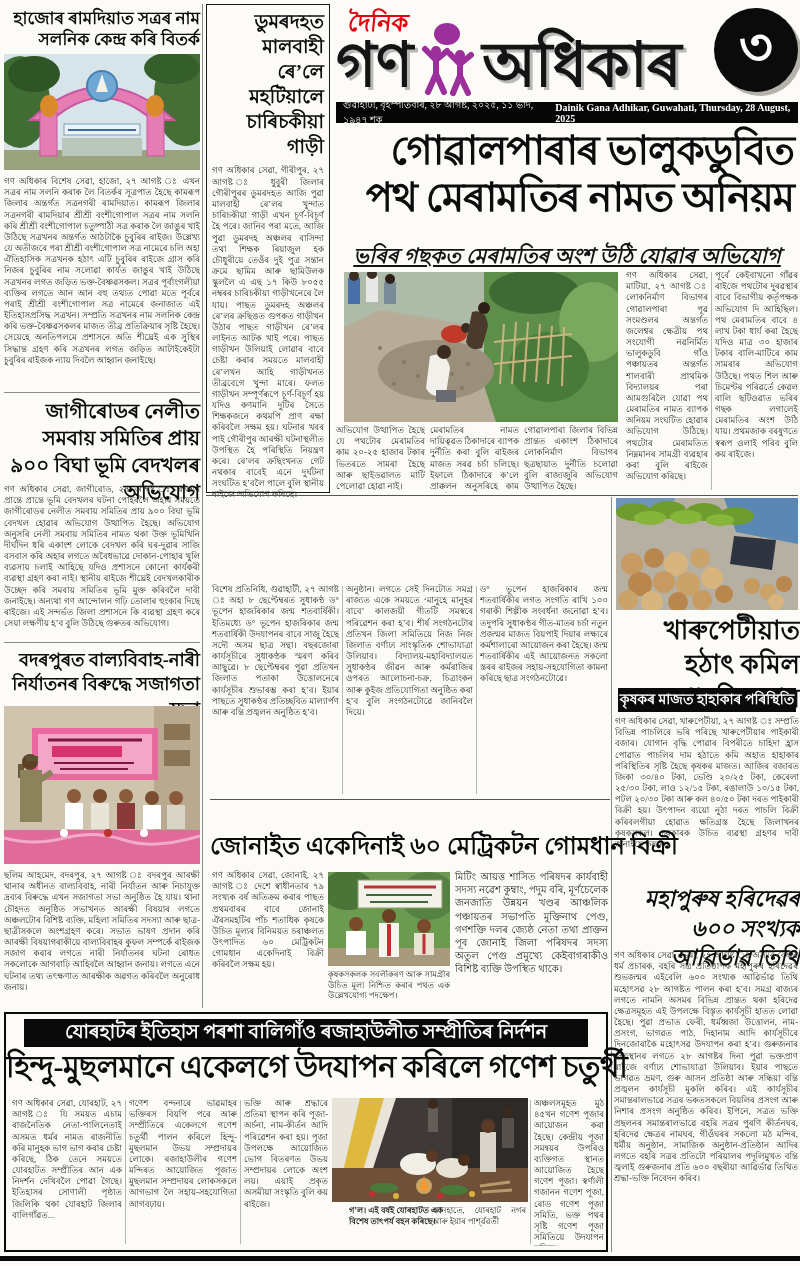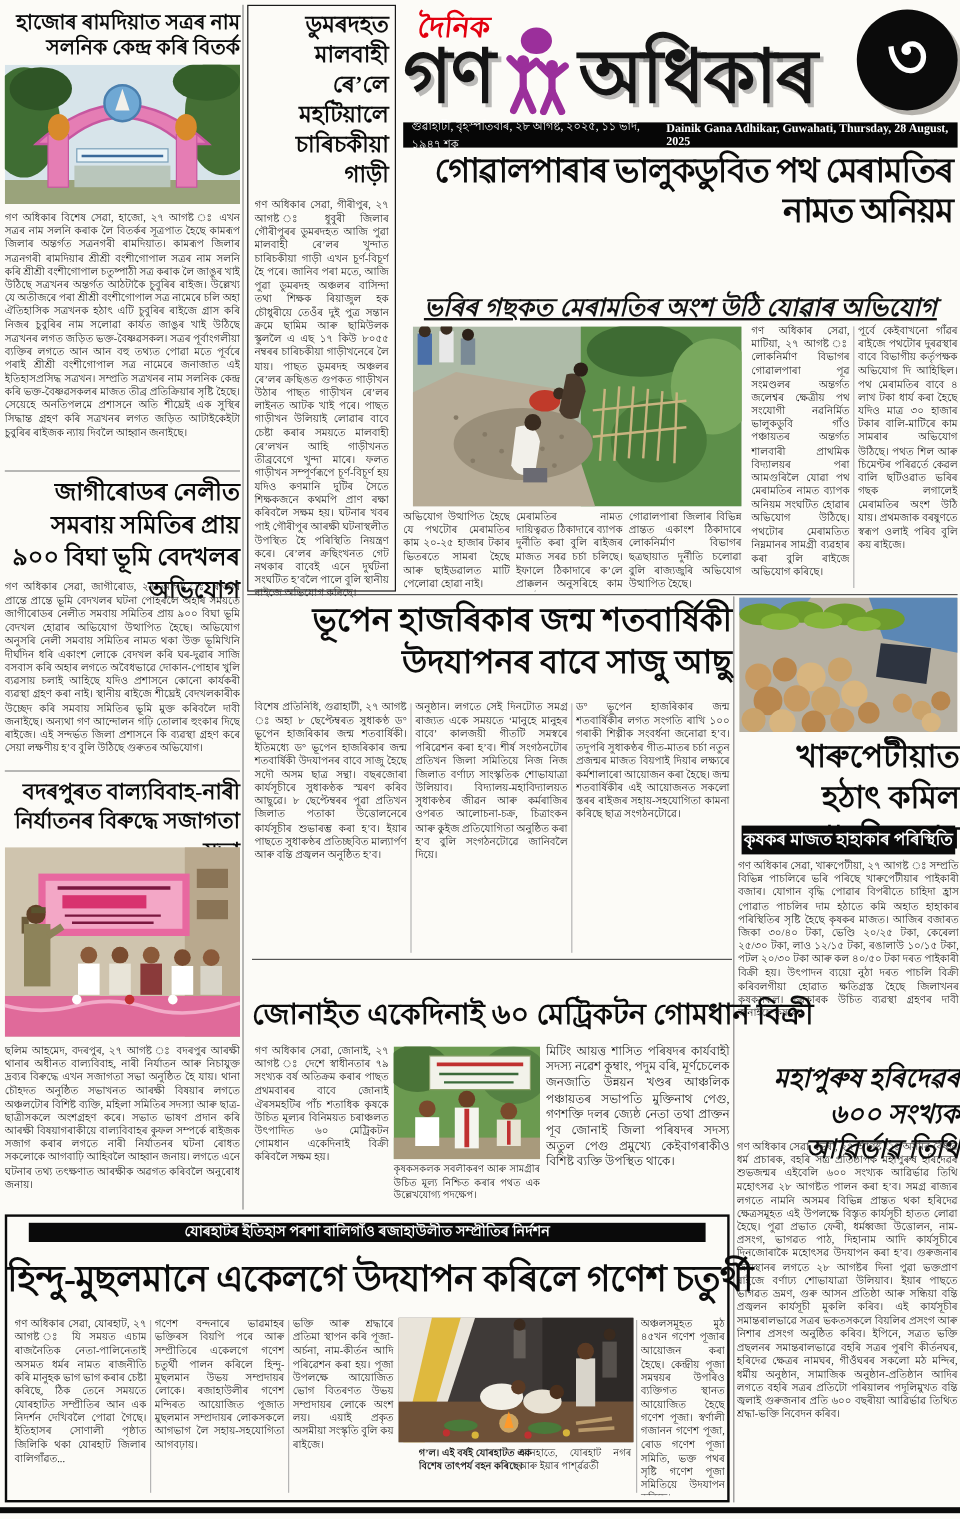--- a/index.html
+++ b/index.html
@@ -134,21 +134,21 @@
 
   <div class="abs pgcircle" style="left:714px;top:8px;width:84px;height:84px;font-size:52px;">
     <span>৩</span>
   </div>
 
   <div class="abs datebar" style="left:336px;top:102px;width:462px;height:21px;">
     <span style="font-size:9.5px;">গুৱাহাটী, বৃহস্পতিবাৰ, ২৮ আগষ্ট, ২০২৫, ১১ ভাদ, ১৯৪৭ শক</span>
     <span class="sans" style="font-size:10px;font-weight:bold;">Dainik Gana Adhikar, Guwahati, Thursday, 28 August, 2025</span>
   </div>
 
-  <div class="abs hl" style="left:332px;top:127px;width:462px;font-size:28px;line-height:1.18;letter-spacing:-1px;">গোৱালপাৰাৰ ভালুকডুবিত পথ মেৰামতিৰ নামত অনিয়ম</div>
+  <div class="abs hl" style="left:332px;top:127px;width:462px;font-size:40px;line-height:1.18;letter-spacing:-1px;">গোৱালপাৰাৰ ভালুকডুবিত পথ মেৰামতিৰ নামত অনিয়ম</div>
   <div class="abs subhead-main" style="left:336px;top:240px;width:462px;font-size:21px;">ভৰিৰ গছকত মেৰামতিৰ অংশ উঠি যোৱাৰ অভিযোগ</div>
 
   <div class="abs" style="left:344px;top:272px;width:274px;height:150px;">
     <svg class="photo" width="274" height="150" viewBox="0 0 274 150" preserveAspectRatio="none">
       <rect width="274" height="150" fill="#aebba8"></rect>
       <rect x="140" width="134" height="150" fill="#5d8f4a"></rect>
       <ellipse cx="190" cy="20" rx="45" ry="22" fill="#3e6b33"></ellipse>
       <ellipse cx="250" cy="50" rx="35" ry="40" fill="#79a85e"></ellipse>
       <ellipse cx="205" cy="95" rx="40" ry="35" fill="#4a7a3a"></ellipse>
       <g stroke="#c9b480" stroke-width="2">
@@ -194,21 +194,20 @@
   <div class="abs vline" style="left:711px;top:272px;height:218px;background:#b5b5b5;"></div>
   <div class="abs body-text" style="left:715px;top:270px;width:83px;height:222px;">পূৰ্বে কেইবাখনো গাঁৱৰ ৰাইজে পথটোৰ দুৰৱস্থাৰ বাবে বিভাগীয় কৰ্তৃপক্ষক অভিযোগ দি আহিছিল। পথ মেৰামতিৰ বাবে ৪ লাখ টকা ধাৰ্য কৰা হৈছে যদিও মাত্ৰ ৩০ হাজাৰ টকাৰ বালি-মাটিৰে কাম সামৰাৰ অভিযোগ উঠিছে। পথত শিল আৰু চিমেণ্টৰ পৰিৱৰ্তে কেৱল বালি ছটিওৱাত ভৰিৰ গছক লগালেই মেৰামতিৰ অংশ উঠি যায়। প্ৰথমজাক বৰষুণতে স্বৰূপ ওলাই পৰিব বুলি কয় ৰাইজে।</div>
 
   <div class="abs body-text" style="left:336px;top:425px;width:89px;height:68px;">অভিযোগ উত্থাপিত হৈছে যে পথটোৰ মেৰামতিৰ কাম ২০-২৫ হাজাৰ টকাৰ ভিতৰতে সামৰা হৈছে আৰু ছাইডৱালত মাটি পেলোৱা হোৱা নাই।</div>
   <div class="abs body-text" style="left:430px;top:425px;width:89px;height:68px;">মেৰামতিৰ নামত দায়িত্বৱত ঠিকাদাৰে ব্যাপক দুৰ্নীতি কৰা বুলি ৰাইজৰ মাজত সৰৱ চৰ্চা চলিছে। ইফালে ঠিকাদাৰে ক’লে প্ৰাক্কলন অনুসৰিহে কাম কৰা হৈছে।</div>
   <div class="abs body-text" style="left:524px;top:425px;width:94px;height:68px;">গোৱালপাৰা জিলাৰ বিভিন্ন প্ৰান্তত একাংশ ঠিকাদাৰে লোকনিৰ্মাণ বিভাগৰ ছত্ৰছায়াত দুৰ্নীতি চলোৱা বুলি ৰাজ্যজুৰি অভিযোগ উত্থাপিত হৈছে।</div>
 
   <div class="abs hline" style="left:206px;top:495px;width:592px;background:#555;"></div>
   <div class="abs vline" style="left:611px;top:497px;height:755px;"></div>
 
-  <div class="abs hl" style="left:210px;top:500px;width:400px;font-size:27px;line-height:1.3;">ভূপেন হাজৰিকাৰ জন্ম শতবাৰ্ষিকী উদযাপনৰ বাবে সাজু আছু</div>
   <div class="abs body-text" style="left:212px;top:584px;width:127px;height:212px;">বিশেষ প্ৰতিনিধি, গুৱাহাটী, ২৭ আগষ্ট ঃ অহা ৮ ছেপ্টেম্বৰত সুধাকণ্ঠ ড° ভূপেন হাজৰিকাৰ জন্ম শতবাৰ্ষিকী। ইতিমধ্যে ড° ভূপেন হাজৰিকাৰ জন্ম শতবাৰ্ষিকী উদযাপনৰ বাবে সাজু হৈছে সদৌ অসম ছাত্ৰ সন্থা। বছৰজোৰা কাৰ্যসূচীৰে সুধাকণ্ঠক স্মৰণ কৰিব আছুৱে। ৮ ছেপ্টেম্বৰৰ পুৱা প্ৰতিখন জিলাত পতাকা উত্তোলনেৰে কাৰ্যসূচীৰ শুভাৰম্ভ কৰা হ’ব। ইয়াৰ পাছতে সুধাকণ্ঠৰ প্ৰতিচ্ছবিত মাল্যাৰ্পণ আৰু বন্তি প্ৰজ্বলন অনুষ্ঠিত হ’ব।</div>
   <div class="abs vline" style="left:342px;top:586px;height:208px;background:#b5b5b5;"></div>
   <div class="abs body-text" style="left:346px;top:584px;width:127px;height:212px;">অনুষ্ঠান। লগতে সেই দিনটোত সমগ্ৰ ৰাজ্যত একে সময়তে ‘মানুহে মানুহৰ বাবে’ কালজয়ী গীতটি সমস্বৰে পৰিৱেশন কৰা হ’ব। শীৰ্ষ সংগঠনটোৰ প্ৰতিখন জিলা সমিতিয়ে নিজ নিজ জিলাত বৰ্ণাঢ্য সাংস্কৃতিক শোভাযাত্ৰা উলিয়াব। বিদ্যালয়-মহাবিদ্যালয়ত সুধাকণ্ঠৰ জীৱন আৰু কৰ্মৰাজিৰ ওপৰত আলোচনা-চক্ৰ, চিত্ৰাংকন আৰু কুইজ প্ৰতিযোগিতা অনুষ্ঠিত কৰা হ’ব বুলি সংগঠনটোৱে জানিবলৈ দিয়ে।</div>
   <div class="abs vline" style="left:476px;top:586px;height:208px;background:#b5b5b5;"></div>
   <div class="abs body-text" style="left:480px;top:584px;width:128px;height:212px;">ড° ভূপেন হাজৰিকাৰ জন্ম শতবাৰ্ষিকীৰ লগত সংগতি ৰাখি ১০০ গৰাকী শিল্পীক সংবৰ্ধনা জনোৱা হ’ব। তদুপৰি সুধাকণ্ঠৰ গীত-মাতৰ চৰ্চা নতুন প্ৰজন্মৰ মাজত বিয়পাই দিয়াৰ লক্ষ্যৰে কৰ্মশালাৰো আয়োজন কৰা হৈছে। জন্ম শতবাৰ্ষিকীৰ এই আয়োজনত সকলো স্তৰৰ ৰাইজৰ সহায়-সহযোগিতা কামনা কৰিছে ছাত্ৰ সংগঠনটোৱে।</div>
 
   <div class="abs" style="left:616px;top:498px;width:182px;height:112px;">
     <svg class="photo" width="182" height="112" viewBox="0 0 182 112" preserveAspectRatio="none">
       <rect width="182" height="112" fill="#b6b0a2"></rect>
       <polygon points="108,0 182,0 182,46 120,34" fill="#5b87b5"></polygon>
@@ -277,21 +276,21 @@
     </svg>
   </div>
   <div class="abs body-text" style="left:328px;top:970px;width:122px;height:38px;font-size:8.2px;">কৃষকসকলক সবলীকৰণ আৰু সামগ্ৰীৰ উচিত মূল্য নিশ্চিত কৰাৰ পথত এক উল্লেখযোগ্য পদক্ষেপ।</div>
 
   <div class="abs body-lg" style="left:455px;top:870px;width:153px;height:140px;">মিটিং আয়ত্ত শাসিত পৰিষদৰ কাৰ্যবাহী সদস্য নৱেশ কুম্বাং, পদুম বৰি, মূৰ্ণচেলেক জনজাতি উন্নয়ন খণ্ডৰ আঞ্চলিক পঞ্চায়তৰ সভাপতি মুক্তিনাথ পেগু, গণশক্তি দলৰ জ্যেষ্ঠ নেতা তথা প্ৰাক্তন পূব জোনাই জিলা পৰিষদৰ সদস্য অতুল পেগু প্ৰমুখ্যে কেইবাগৰাকীও বিশিষ্ট ব্যক্তি উপস্থিত থাকে।</div>
 
   <div class="abs hl" style="left:612px;top:884px;width:188px;font-size:22px;line-height:1.35;font-style:italic;">মহাপুৰুষ হৰিদেৱৰ ৬০০ সংখ্যক আৱিৰ্ভাৱ তিথি</div>
   <div class="abs body-text" style="left:614px;top:950px;width:184px;height:298px;">গণ অধিকাৰ সেৱা, ভেৰা, ২৭ আগষ্ট ঃ অসমৰ বৈষ্ণৱ ধৰ্ম প্ৰচাৰক, বহৰি সত্ৰ প্ৰতিষ্ঠাপক মহাপুৰুষ হৰিদেৱৰ শুভজন্মৰ এইবেলি ৬০০ সংখ্যক আৱিৰ্ভাৱ তিথি মহোৎসৱ ২৮ আগষ্টত পালন কৰা হ’ব। সমগ্ৰ ৰাজ্যৰ লগতে নামনি অসমৰ বিভিন্ন প্ৰান্তত থকা হৰিদেৱ ক্ষেত্ৰসমূহত এই উপলক্ষে বিস্তৃত কাৰ্যসূচী হাতত লোৱা হৈছে। পুৱা প্ৰভাত ফেৰী, ধৰ্মধ্বজা উত্তোলন, নাম-প্ৰসংগ, ভাগৱত পাঠ, দিহানাম আদি কাৰ্যসূচীৰে দিনজোৰাকৈ মহোৎসৱ উদযাপন কৰা হ’ব। গুৰুজনাৰ জন্মস্থানৰ লগতে ২৮ আগষ্টৰ দিনা পুৱা ভক্তপ্ৰাণ ৰাইজে বৰ্ণাঢ্য শোভাযাত্ৰা উলিয়াব। ইয়াৰ পাছতে ভাগৱত ভ্ৰমণ, গুৰু আসন প্ৰতিষ্ঠা আৰু সন্ধিয়া বন্তি প্ৰজ্বলন কাৰ্যসূচী মুকলি কৰিব। এই কাৰ্যসূচীৰ সমান্তৰালভাৱে সত্ৰৰ ভকতসকলে বিয়লিৰ প্ৰসংগ আৰু নিশাৰ প্ৰসংগ অনুষ্ঠিত কৰিব। ইপিনে, সত্ৰত ভক্তি প্ৰছলনৰ সমান্তৰালভাৱে বহৰি সত্ৰৰ পুৰণি কীৰ্তনঘৰ, হৰিদেৱ ক্ষেত্ৰৰ নামঘৰ, গীওঁঘৰৰ সকলো মঠ মন্দিৰ, ধৰ্মীয় অনুষ্ঠান, সামাজিক অনুষ্ঠান-প্ৰতিষ্ঠান আদিৰ লগতে বহৰি সত্ৰৰ প্ৰতিটো পৰিয়ালৰ পদূলিমুখত বন্তি জ্বলাই গুৰুজনাৰ প্ৰতি ৬০০ বছৰীয়া আৱিৰ্ভাৱ তিথিত শ্ৰদ্ধা-ভক্তি নিবেদন কৰিব।</div>
 
   <div class="abs" style="left:4px;top:1012px;width:604px;height:240px;border:2px solid #0a0a0a;box-sizing:border-box;">
-    <div class="kicker" style="position:absolute;left:18px;top:5px;width:564px;height:16px;font-size:12px;">যোৰহাটৰ ইতিহাস পৰশা বালিগাঁও ৰজাহাউলীত সম্প্ৰীতিৰ নিৰ্দশন</div>
+    <div class="kicker" style="position:absolute;left:18px;top:5px;width:564px;height:28px;font-size:19px;">যোৰহাটৰ ইতিহাস পৰশা বালিগাঁও ৰজাহাউলীত সম্প্ৰীতিৰ নিৰ্দশন</div>
     <div class="hl" style="position:absolute;left:0;top:36px;width:100%;font-size:30px;line-height:1.15;white-space:nowrap;letter-spacing:-0.5px;">হিন্দু-মুছলমানে একেলগে উদযাপন কৰিলে গণেশ চতুৰ্থী</div>
 
     <div class="body-text" style="position:absolute;left:6px;top:84px;width:110px;height:148px;">গণ অধিকাৰ সেৱা, যোৰহাট, ২৭ আগষ্ট ঃ যি সময়ত এচাম ৰাজনৈতিক নেতা-পালিনেতাই অসমত ধৰ্মৰ নামত ৰাজনীতি কৰি মানুহক ভাগ ভাগ কৰাৰ চেষ্টা কৰিছে, ঠিক তেনে সময়তে যোৰহাটত সম্প্ৰীতিৰ আন এক নিদৰ্শন দেখিবলৈ পোৱা গৈছে। ইতিহাসৰ সোণালী পৃষ্ঠাত জিলিকি থকা যোৰহাট জিলাৰ বালিগাঁৱত...</div>
     <div class="vline" style="position:absolute;left:119px;top:86px;height:144px;background:#b5b5b5;"></div>
     <div class="body-text" style="position:absolute;left:123px;top:84px;width:108px;height:148px;">গণেশ বন্দনাৰে ভাৱমাহৰ ভক্তিৰস বিয়পি পৰে আৰু সম্প্ৰীতিৰে একেলগে গণেশ চতুৰ্থী পালন কৰিলে হিন্দু-মুছলমান উভয় সম্প্ৰদায়ৰ লোকে। ৰজাহাউলীৰ গণেশ মন্দিৰত আয়োজিত পূজাত মুছলমান সম্প্ৰদায়ৰ লোকসকলে আগভাগ লৈ সহায়-সহযোগিতা আগবঢ়ায়।</div>
     <div class="vline" style="position:absolute;left:234px;top:86px;height:144px;background:#b5b5b5;"></div>
     <div class="body-text" style="position:absolute;left:238px;top:84px;width:84px;height:148px;">ভক্তি আৰু শ্ৰদ্ধাৰে প্ৰতিমা স্থাপন কৰি পূজা-অৰ্চনা, নাম-কীৰ্তন আদি পৰিৱেশন কৰা হয়। পূজা উপলক্ষে আয়োজিত ভোগ বিতৰণত উভয় সম্প্ৰদায়ৰ লোকে অংশ লয়। এয়াই প্ৰকৃত অসমীয়া সংস্কৃতি বুলি কয় ৰাইজে।</div>
 
     <div style="position:absolute;left:326px;top:84px;width:196px;height:104px;">
       <svg class="photo" width="196" height="104" viewBox="0 0 196 104" preserveAspectRatio="none">

